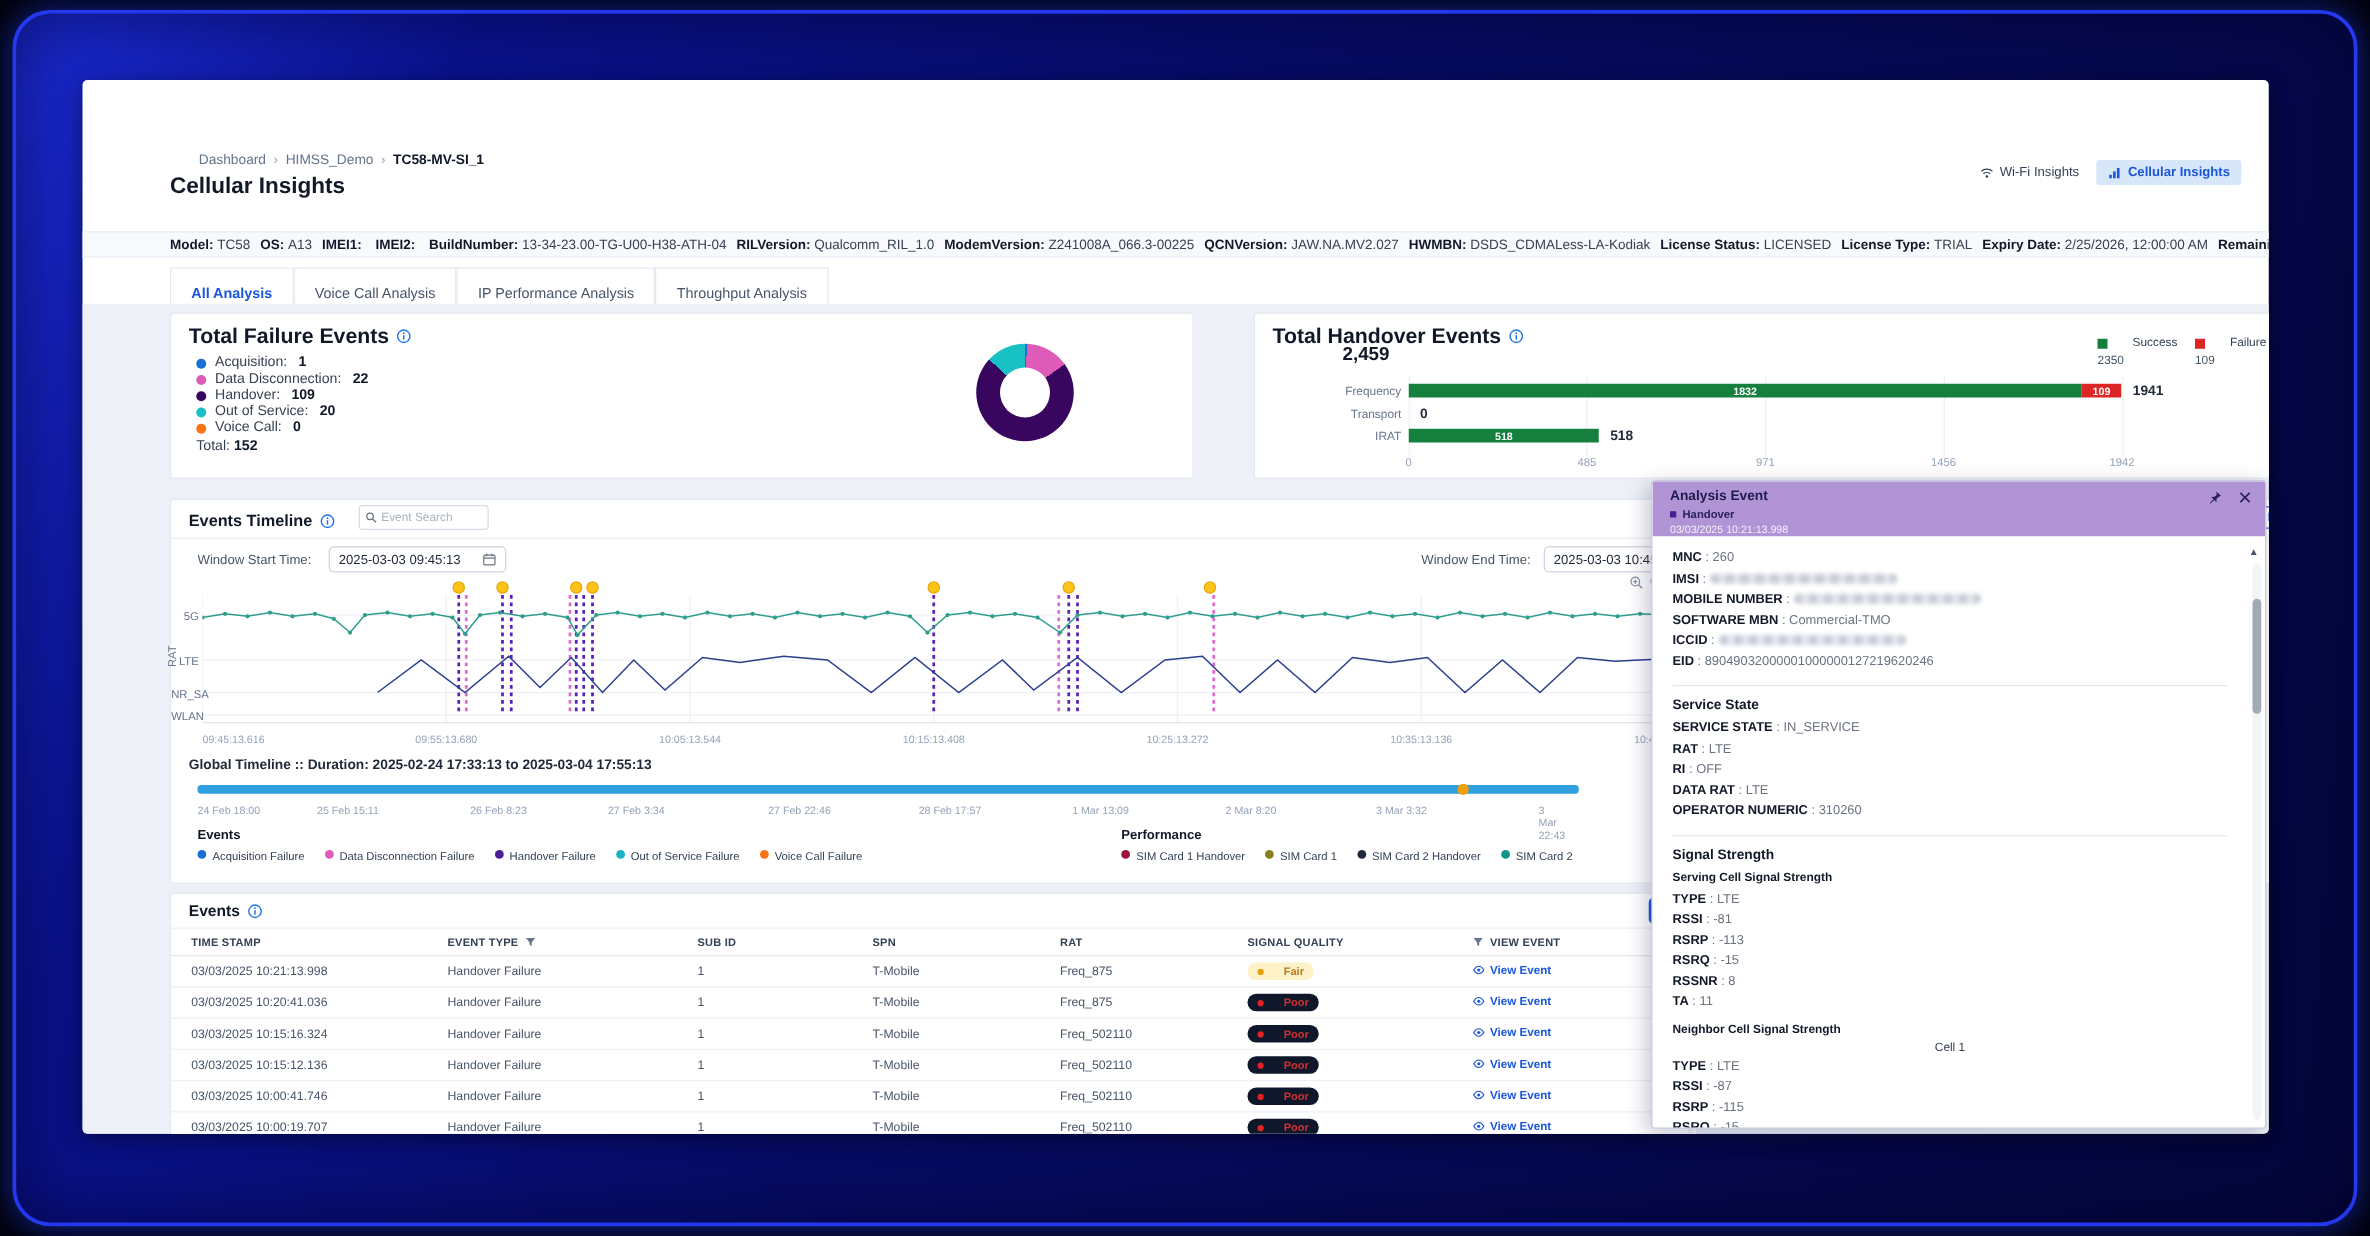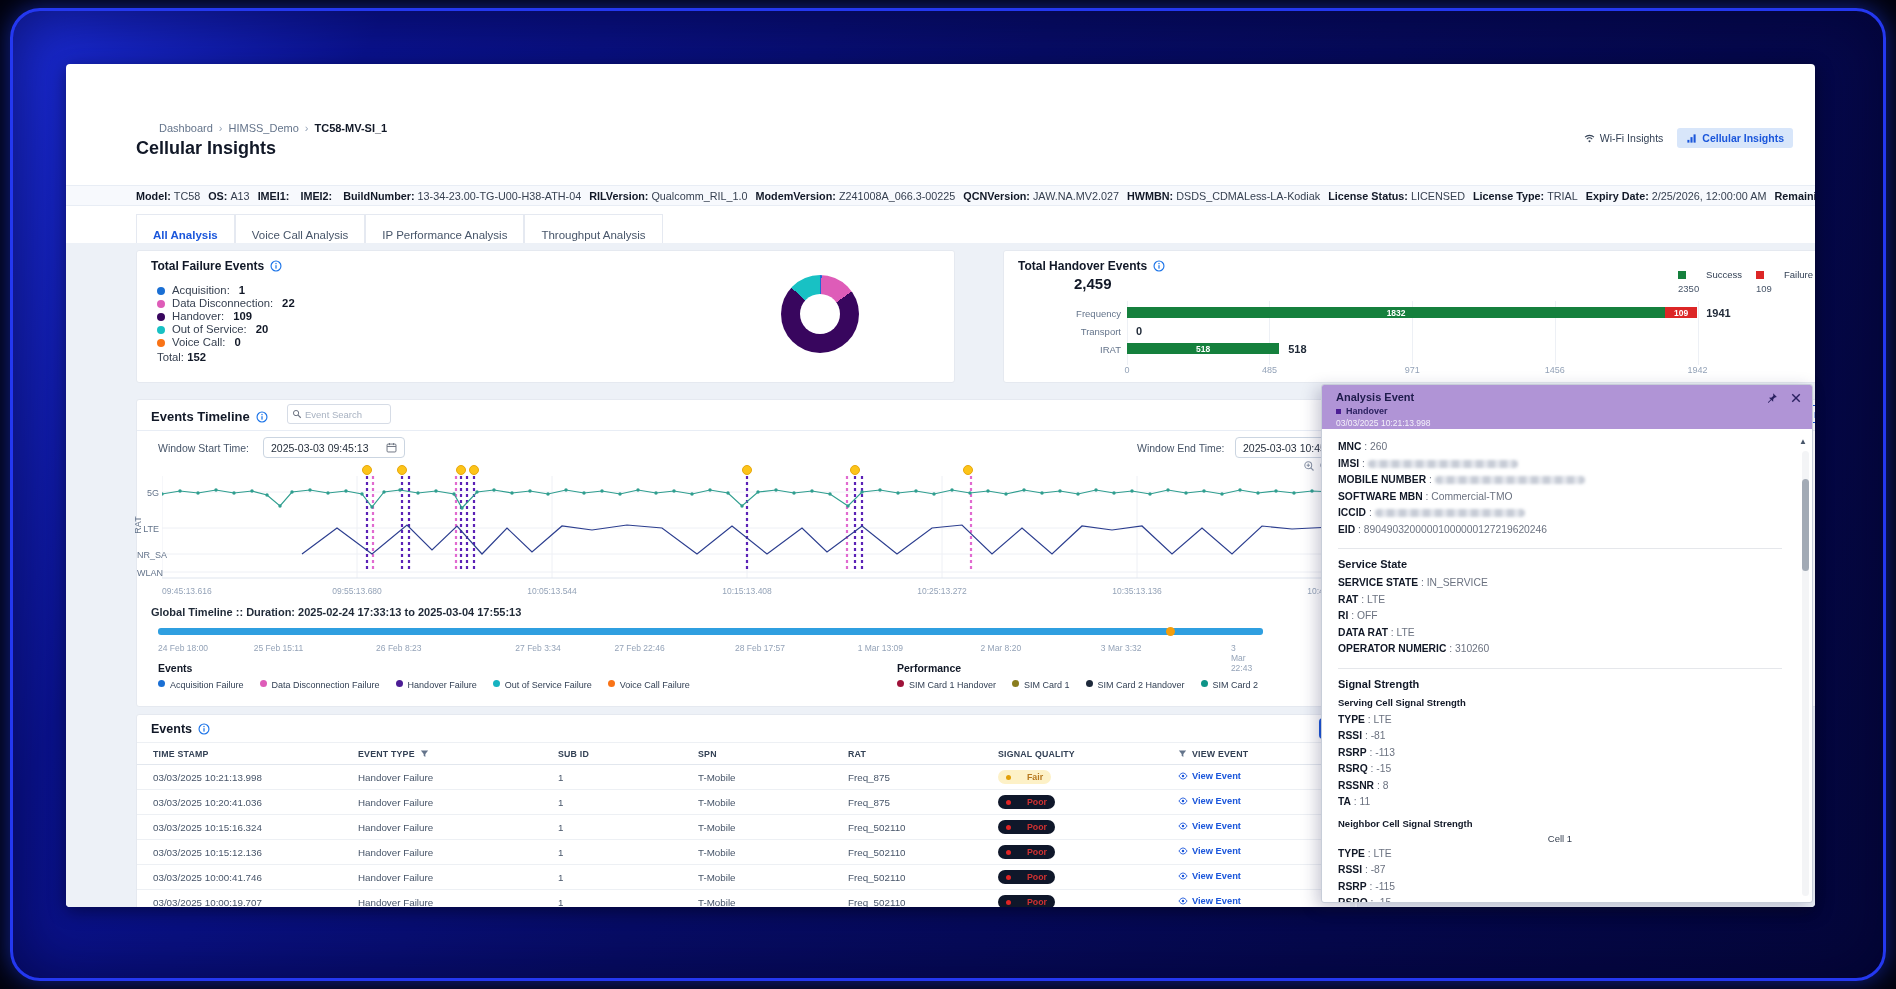--- a/index.html
+++ b/index.html
@@ -36,21 +36,21 @@
 
   
   .tabs { position:absolute; left:70px; top:135px; display:flex; height:40px;margin-top:15px; }
   .tab { border:1px solid #e5e9f1; border-bottom:none; background:#fff; padding:0 16px; display:flex;
     align-items:center; font-size:11.5px; color:#475569; cursor:pointer; position:relative; }
   .tab.active { color:#1a56db; font-weight:bold; }
   .tab.active::after { content:""; position:absolute; left:0; right:0; bottom:0; height:2px; background:#1a56db; }
 
   .content-bg { position:absolute; left:0; top:179px; width:100%; bottom:0; background:#edf1f7; }
   .panel { position:absolute; background:#fff; border:1px solid #e5e9f0; border-radius:3px; }
-  .p-title { font-size:12px; font-weight:bold; color:#111827; display:flex; align-items:center; gap:6px; }
+  .p-title { font-size:17px; font-weight:bold; color:#111827; display:flex; align-items:center; gap:6px; }
   .info-i { width:12px; height:12px; color:#1a73e8; display:inline-block; cursor:pointer; }
   .info-i svg { width:100%; height:100%; display:block; }
 
   
   #p-failure { left:70px; top:186px; width:819px; height:133px; }
   #p-failure .p-title { position:absolute; left:14px; top:8px; }
   .fl-legend { position:absolute; left:20px; top:33px; list-style:none; }
   .fl-legend li { display:flex; align-items:center; gap:7px; font-size:11.3px; color:#374151; height:13px; margin-bottom:0; line-height:13px;}
   .fl-legend li b { color:#111827; margin-left:2px;}
   .dot { width:8px; height:8px; border-radius:50%; flex:0 0 auto; }
@@ -565,21 +565,21 @@
         </div>
 
     <div class="glob-title">Global Timeline :: Duration: 2025-02-24 17:33:13 to 2025-03-04 17:55:13</div>
     <div class="glob-bar">
       <div class="glob-dot"></div>
     </div>
     <div class="glob-ticks" id="glob-ticks">
           <span style="left: 0px;">24 Feb 18:00</span>
           <span style="left: 120.4px;">25 Feb 15:11</span>
           <span style="left: 240.8px;">26 Feb 8:23</span>
-          <span style="left: 380px;">27 Feb 3:34</span>
+          <span style="left: 351px;">27 Feb 3:34</span>
           <span style="left: 481.6px;">27 Feb 22:46</span>
           <span style="left: 602px;">28 Feb 17:57</span>
           <span style="left: 722.4px;">1 Mar 13:09</span>
           <span style="left: 842.8px;">2 Mar 8:20</span>
           <span style="left: 963.2px;">3 Mar 3:32</span>
           <span style="left: 1083.6px;">3 Mar 22:43</span>
         </div>
 
     <div class="leg-title" style="left:21px">Events</div>
     <div class="leg-row" style="left:21px" id="ev-legend">

